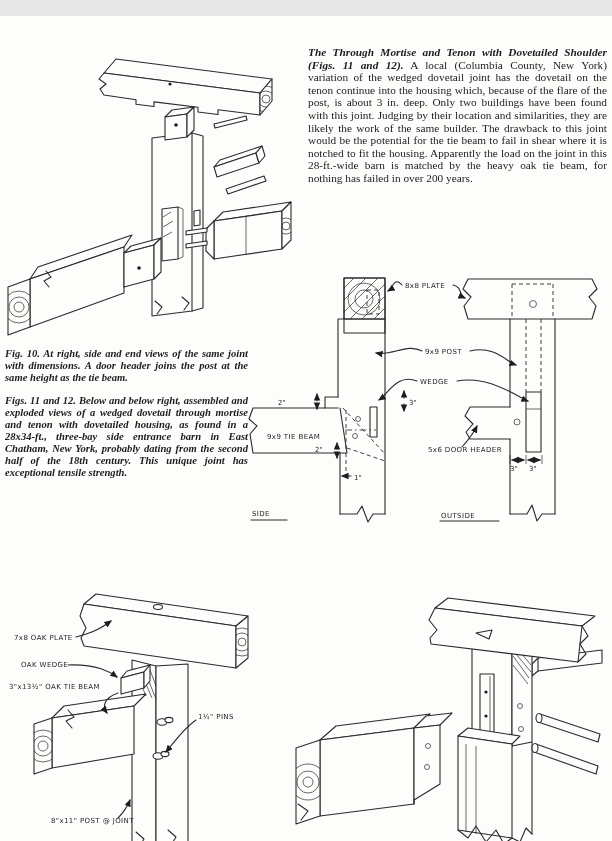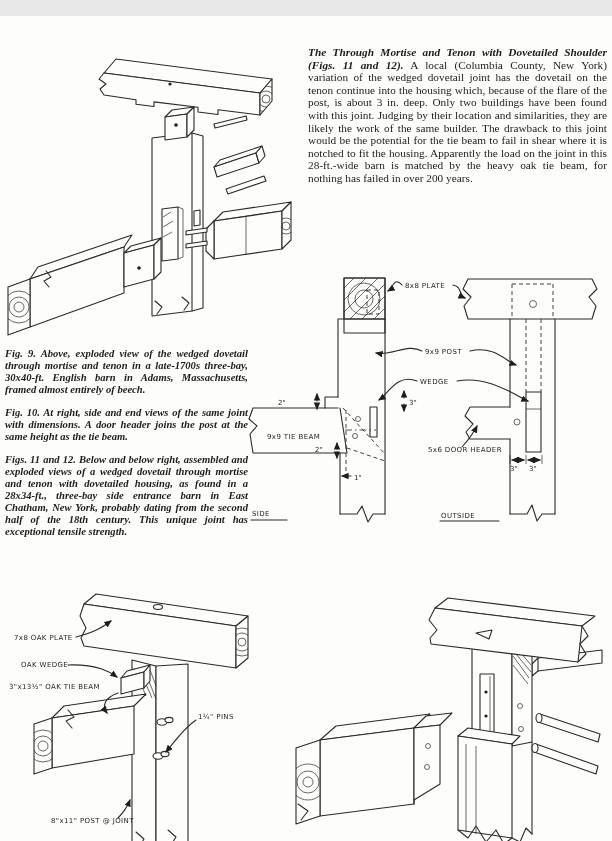--- a/index.html
+++ b/index.html
@@ -114,21 +114,20 @@
         <polygon class="wh" points="186,223 207,220 207,224 186,227"></polygon>
       </g>
     </svg>
   </div>
 
   <div class="article">
     <span class="lead">The Through Mortise and Tenon with Dovetailed Shoulder (Figs. 11 and 12).</span><span> A local (Columbia County, New York) variation of the wedged dovetail joint has the dovetail on the tenon continue into the housing which, because of the flare of the post, is about 3 in. deep. Only two buildings have been found with this joint. Judging by their location and similarities, they are likely the work of the same builder. The drawback to this joint would be the potential for the tie beam to fail in shear where it is notched to fit the housing. Apparently the load on the joint in this 28-ft.-wide barn is matched by the heavy oak tie beam, for nothing has failed in over 200 years.</span>
   </div>
 
   <div class="captions">
-    <p>Fig. 9. Above, exploded view of the wedged dovetail through mortise and tenon in a late-1700s three-bay, 30x40-ft. English barn in Adams, Massachusetts, framed almost entirely of beech.</p>
     <p>Fig. 10. At right, side and end views of the same joint with dimensions. A door header joins the post at the same height as the tie beam.</p>
     <p>Figs. 11 and 12. Below and below right, assembled and exploded views of a wedged dovetail through mortise and tenon with dovetailed housing, as found in a 28x34-ft., three-bay side entrance barn in East Chatham, New York, probably dating from the second half of the 18th century. This unique joint has exceptional tensile strength.</p>
   </div>
 
   <div class="fig" style="left:245px;top:248px;">
     <svg width="367" height="315" viewBox="0 0 367 315">
       <defs>
         <marker id="ah10" markerWidth="8" markerHeight="8" refX="6" refY="3" orient="auto">
           <path d="M0,0 L7,3 L0,6 Z" fill="#1e1e1e"></path>
         </marker>

